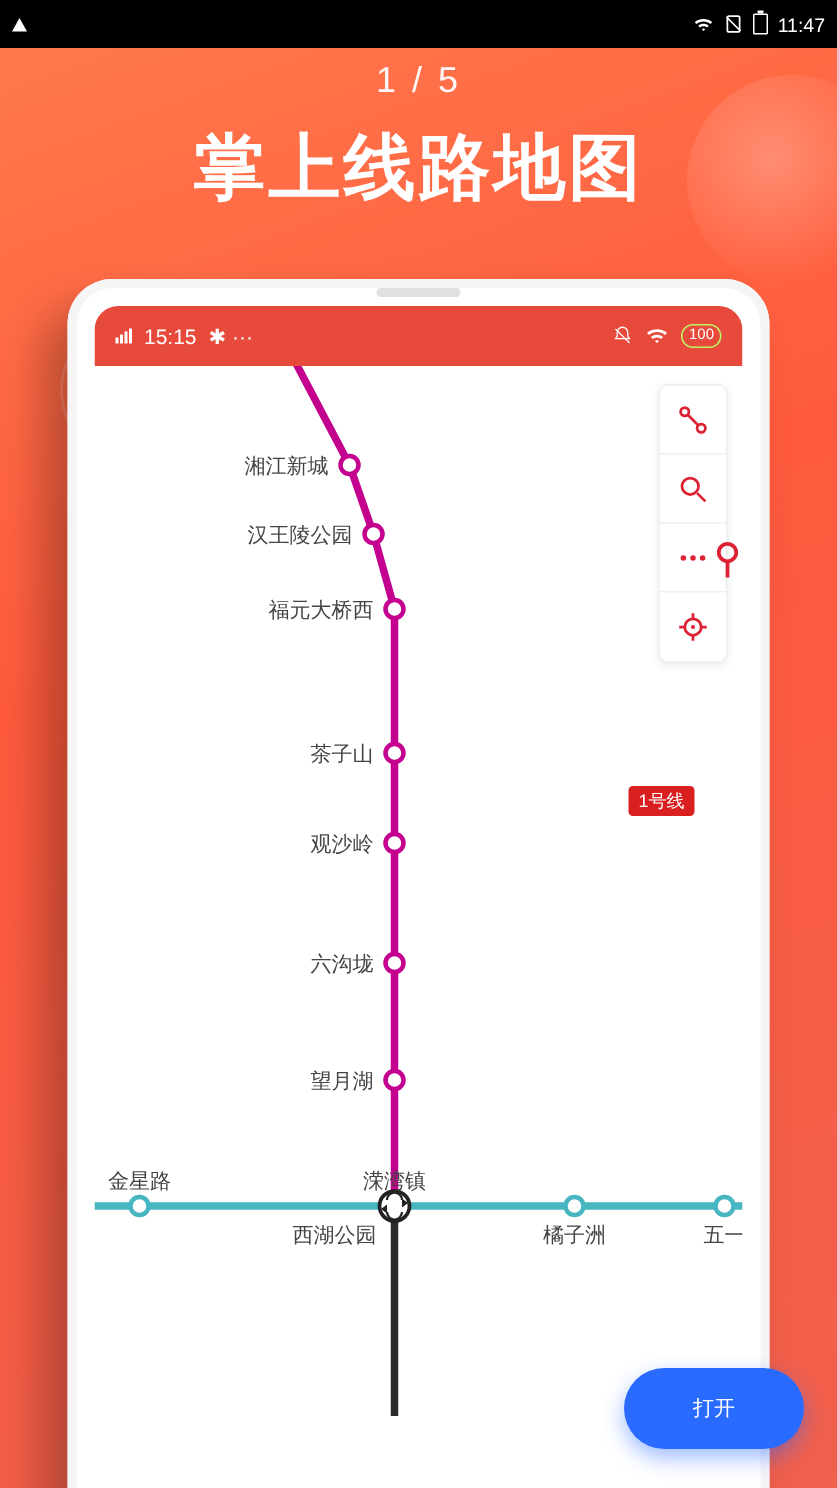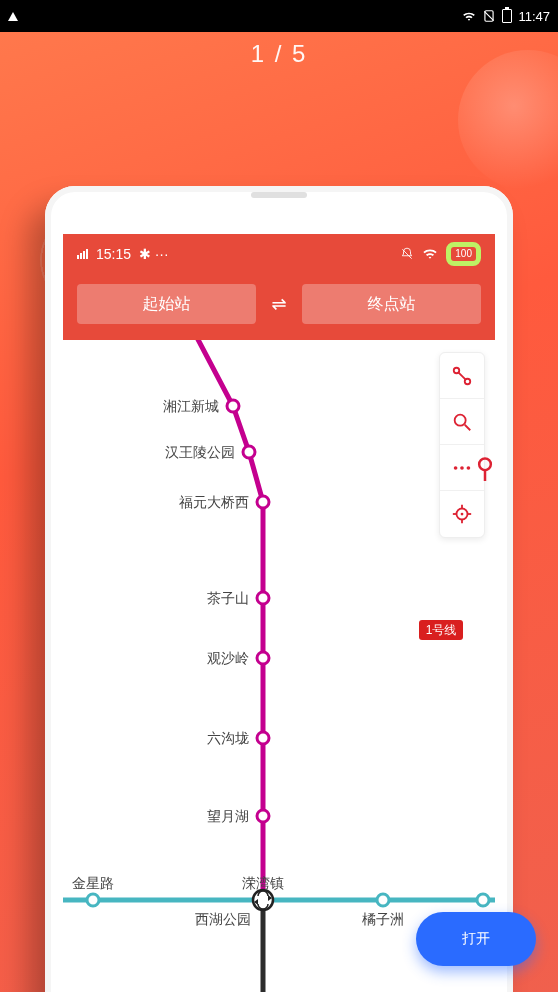--- a/index.html
+++ b/index.html
@@ -20,29 +20,29 @@
   .pager { position: absolute; top: 40px; left: 0; right: 0; text-align: center; color: #fff; font-size: 24px; letter-spacing: 2px; opacity: .95; }
   .headline { position: absolute; top: 80px; left: 0; right: 0; text-align: center; color: #fff; font-size: 48px; font-weight: 700; letter-spacing: 2px; }
 
   
   .phone { position: absolute; top: 186px; left: 50%; transform: translateX(-50%); width: 468px; height: 820px; background: #fff; border-radius: 30px 30px 0 0; box-shadow: -16px 20px 30px rgba(0,0,0,.28), inset 0 0 0 6px #f5f5f5; overflow: hidden; }
   .phone-inner { position: absolute; inset: 18px 18px 0 18px; background: #fff; border-radius: 16px 16px 0 0; overflow: hidden; }
 
   .notch { position: absolute; top: 6px; left: 50%; transform: translateX(-50%); width: 56px; height: 6px; background: #e0e0e0; border-radius: 4px; }
 
   
-  .inner-status { height: 40px; background: #e74a3a; color: #fff; display: flex; align-items: center; justify-content: space-between; padding: 0 14px; font-size: 14px; margin-top: 30px; }
+  .inner-status { height: 40px; background: #e74a3a; color: #fff; display: flex; align-items: center; justify-content: space-between; padding: 0 14px; font-size: 14px; }
   .inner-status .l { display:flex; align-items:center; gap:8px; }
   .sig { display:flex; align-items:flex-end; gap:1px; }
   .sig span { width:2px; background:#fff; display:block; }
   .sig span:nth-child(1){height:4px} .sig span:nth-child(2){height:6px} .sig span:nth-child(3){height:8px} .sig span:nth-child(4){height:10px}
   .inner-status .r { display:flex; align-items:center; gap:8px; }
   .bell { width:14px; height:14px; }
   .wifi-i { width:16px; height:12px; }
-  .batpill { border:5px solid #bef264; border-radius:8px; padding:0 4px; font-size:10px; line-height:14px; }
+  .batpill { border:1px solid #bef264; border-radius:8px; padding:0 4px; font-size:10px; line-height:14px; }
 
   .searchbar { background:#e74a3a; padding: 10px 14px 16px; display:flex; align-items:center; gap:10px; }
   .stn-btn { flex:1; height:40px; background: rgba(255,255,255,.28); border-radius:4px; color:#fff; display:flex; align-items:center; justify-content:center; font-size:16px; cursor:pointer; }
   .swap { color:#fff; width:26px; text-align:center; font-size:18px; cursor:pointer; }
 
   .map-area { position:relative; background:#fff; height: 700px; }
 
   
   .toolbox { position:absolute; right:10px; top:12px; width:46px; background:#fff; border:1px solid #eee; border-radius:6px; box-shadow:0 2px 6px rgba(0,0,0,.08); display:flex; flex-direction:column; }
   .tool { height:46px; display:flex; align-items:center; justify-content:center; border-bottom:1px solid #f0f0f0; color:#d23; cursor:pointer; }
@@ -82,20 +82,21 @@
       <svg viewBox="0 0 24 24" width="14" height="14">
           <rect x="5" y="3" width="14" height="18" rx="2" fill="none" stroke="#fff" stroke-width="2"></rect>
           <line x1="4" y1="4" x2="20" y2="20" stroke="#fff" stroke-width="2"></line>
         </svg>
       <div class="batt-o"></div>
       <span>11:47</span>
     </div>
   </div>
 
   <div class="pager">1 / 5</div>
+  <div class="headline">掌上线路地图</div>
 
   <div class="phone">
     <div class="notch"></div>
     <div class="phone-inner">
 
       <div class="inner-status">
         <div class="l">
           <div class="sig">
               <span></span>
               <span></span>
@@ -110,25 +111,20 @@
               <path d="M12 2a6 6 0 00-6 6v4l-2 3h16l-2-3V8a6 6 0 00-6-6z" fill="none" stroke="#fff" stroke-width="1.5"></path>
               <line x1="4" y1="4" x2="20" y2="20" stroke="#fff" stroke-width="1.5"></line>
             </svg>
           <svg class="wifi-i" viewBox="0 0 24 18">
               <path d="M12 16l-2-2c1-1 3-1 4 0zM6 10c3-3 9-3 12 0l-2 2c-2-2-6-2-8 0zM2 6c5-5 15-5 20 0l-2 2c-4-4-12-4-16 0z" fill="#fff"></path>
             </svg>
           <span class="batpill">100</span>
         </div>
       </div>
 
-      <div class="searchbar">
-        <div class="stn-btn">起始站</div>
-        <div class="swap">⇌</div>
-        <div class="stn-btn">终点站</div>
-      </div>
 
       <div class="map-area">
         <svg class="metro" viewBox="0 0 432 700">
 
           <path class="line4" d="M130 -10 L170 66 L186 112 L200 162 L200 560"></path>
 
           <path class="line2" d="M-10 560 L440 560"></path>
 
           <path d="M200 560 L200 700" stroke="#2c2c2c" stroke-width="5" fill="none"></path>
 

